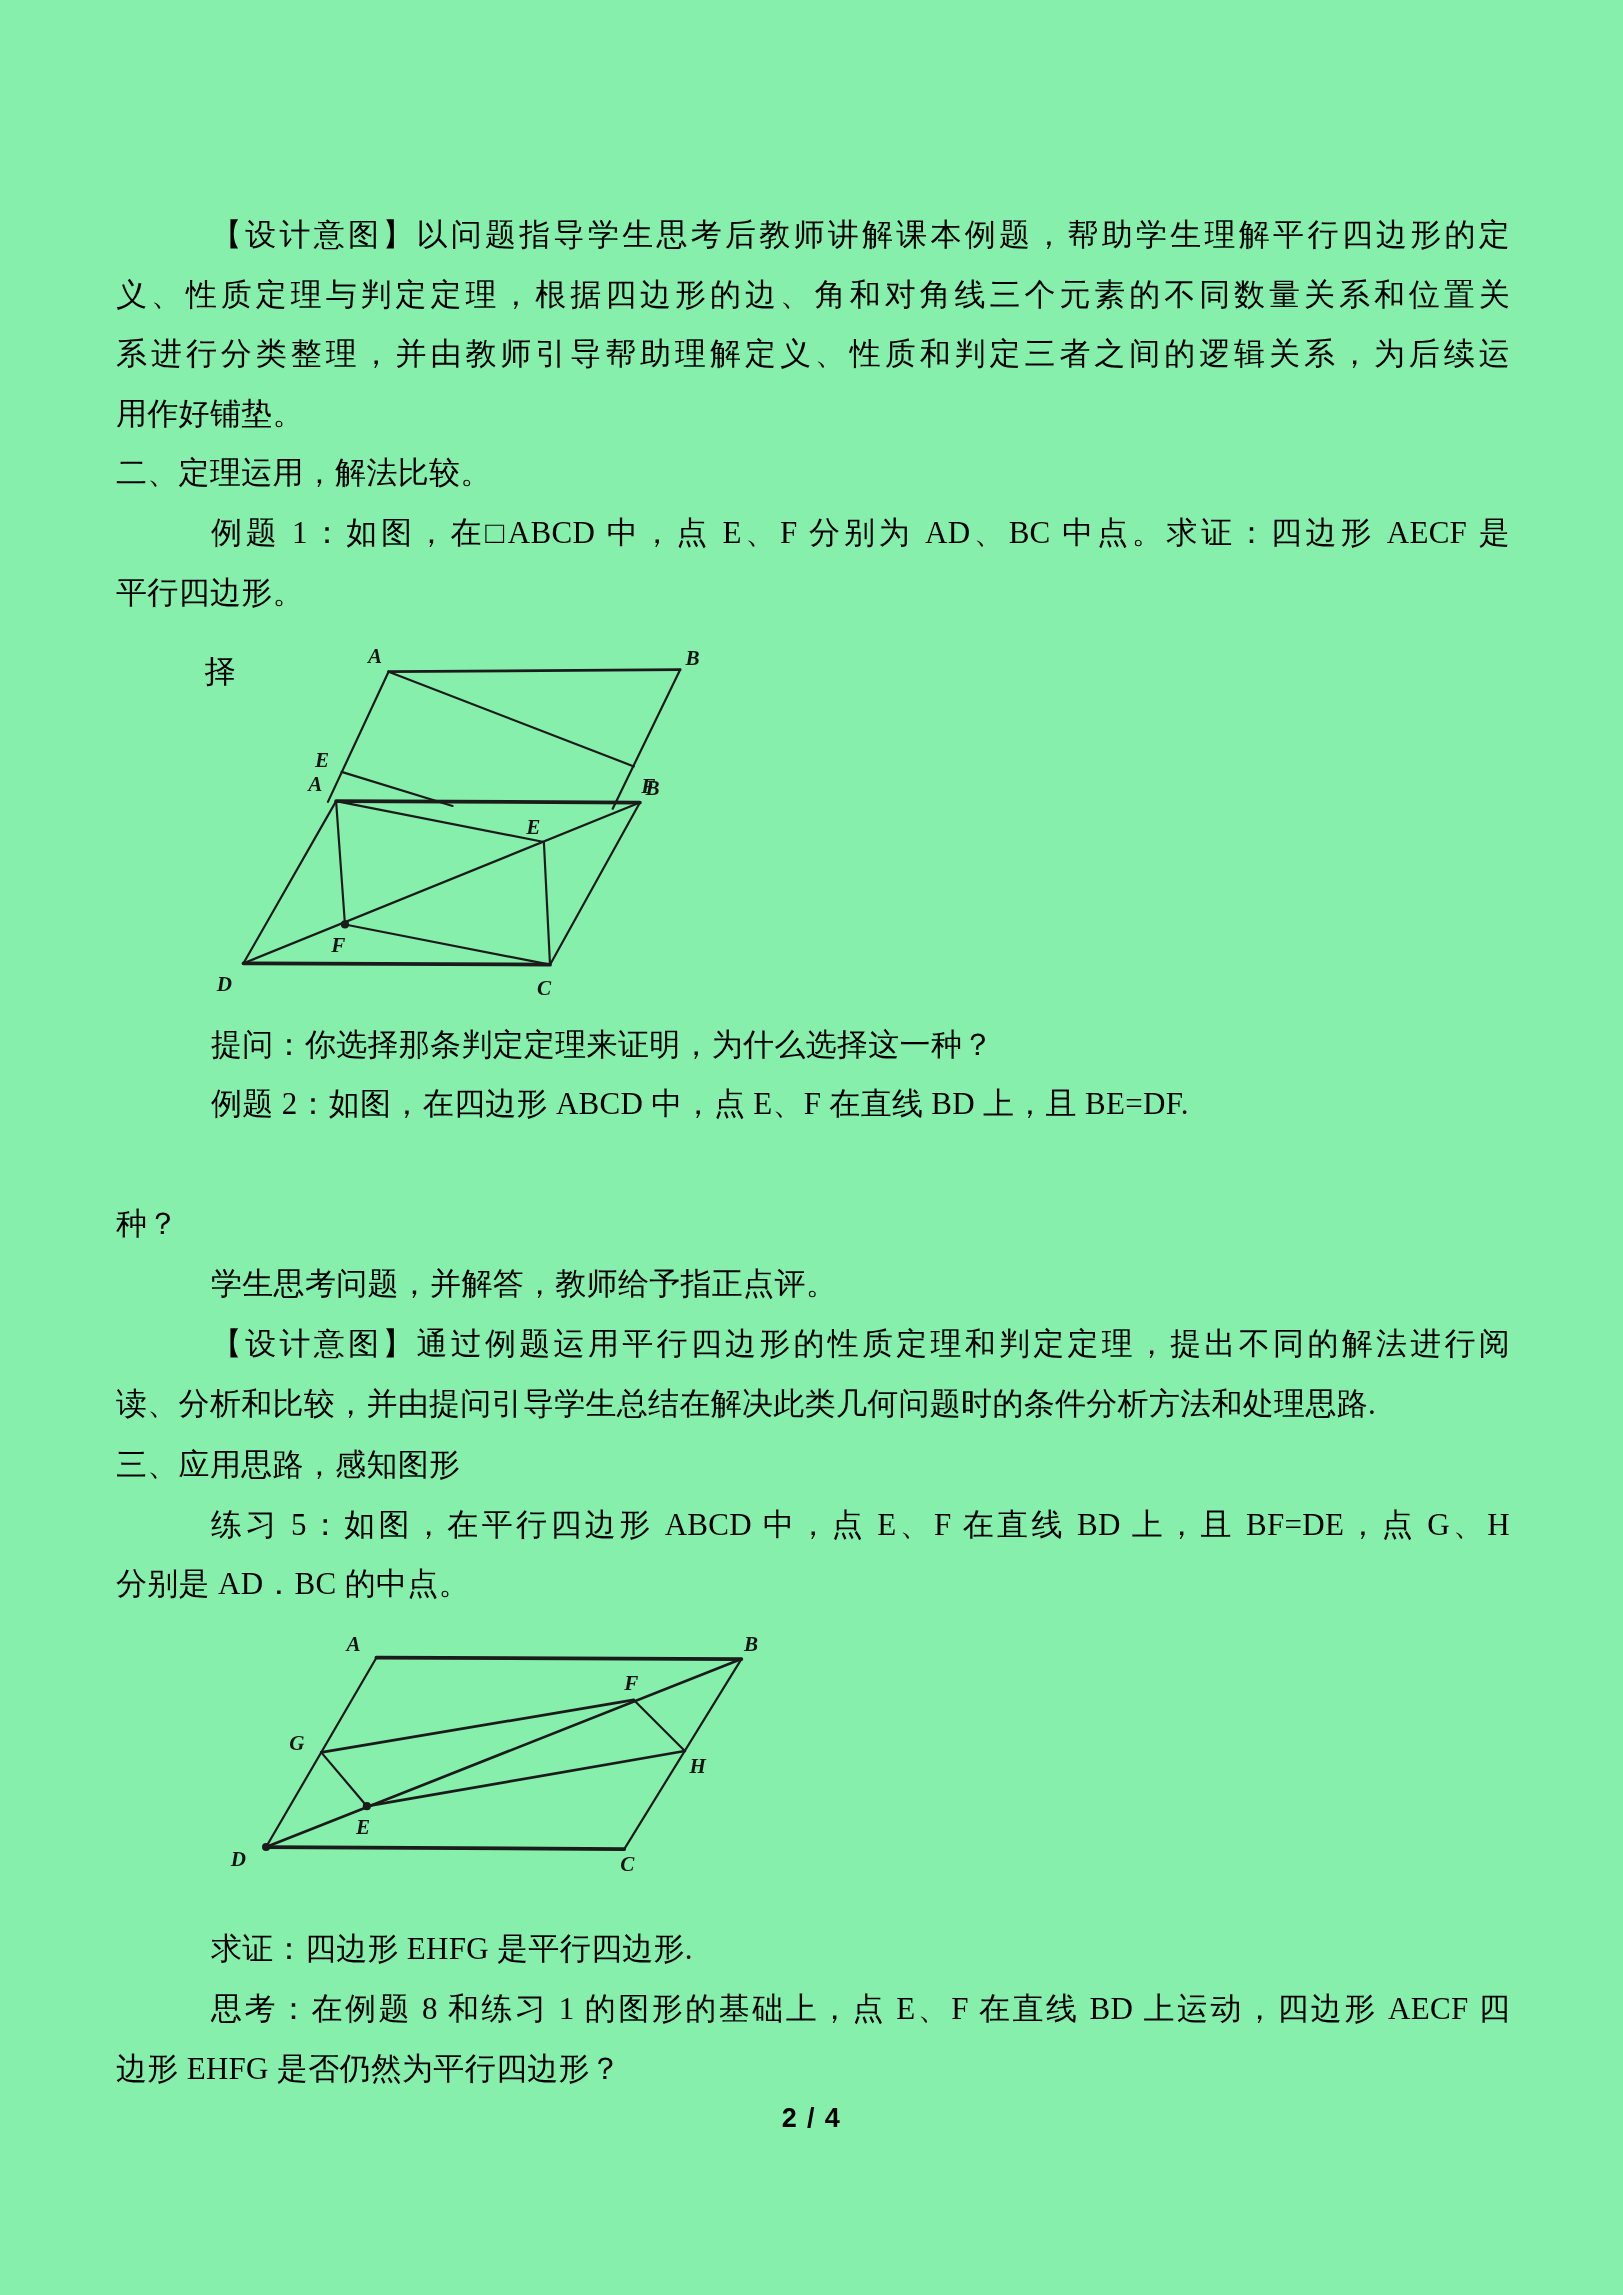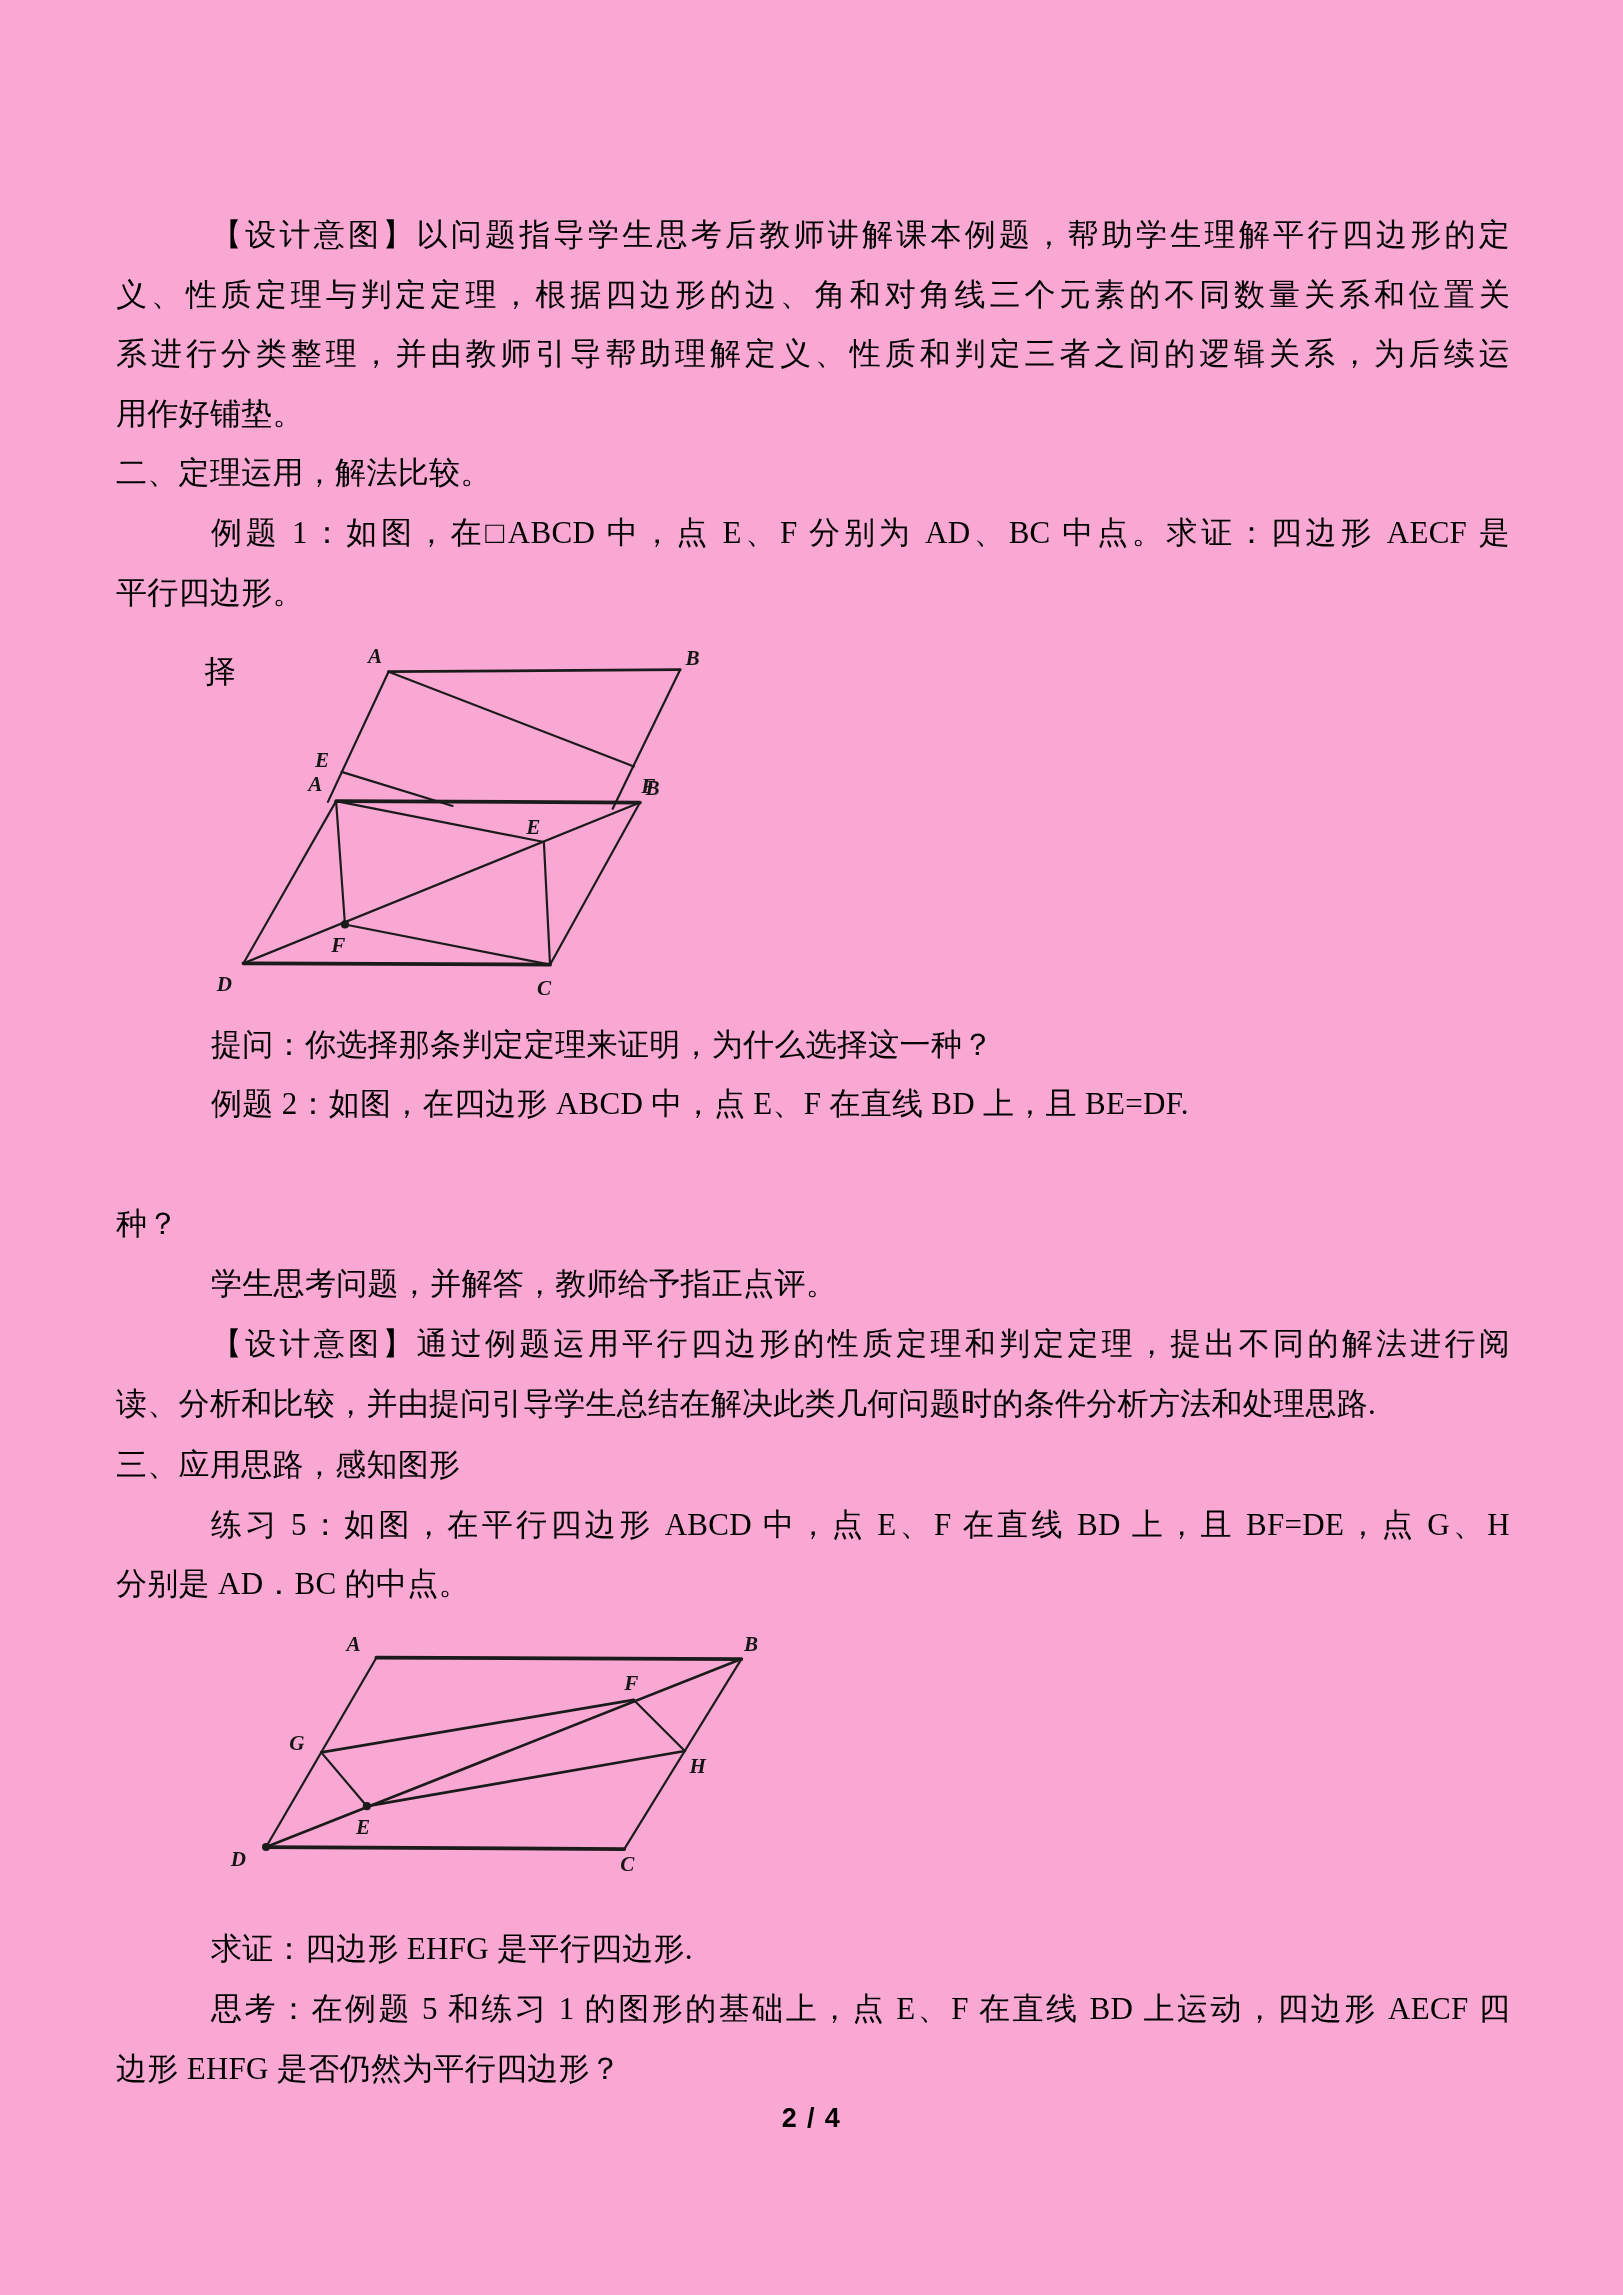--- a/index.html
+++ b/index.html
@@ -1,20 +1,20 @@
 <!DOCTYPE html>
 <html style="font-size:11px"><head>
 <meta charset="utf-8">
 <style>
   html, body { margin: 0; padding: 0; background: #e8e8e8; }
   .page {
     position: relative;
     width: 1623px;
     height: 2295px;
-    background: #f9a8d4;
+    background: #86efac;
     font-family: "Liberation Serif", "DejaVu Serif", serif;
     color: #000000;
     overflow: hidden;
   }
   .line {
     position: absolute;
     left: 116px;
     width: 1394px;
     font-size: 31px;
     line-height: 40px;
@@ -81,21 +81,21 @@
   <div class="line ind" style="top:1025px">提问：你选择那条判定定理来证明，为什么选择这一种？</div>
   <div class="line ind" style="top:1084px">例题 2：如图，在四边形 ABCD 中，点 E、F 在直线 BD 上，且 BE=DF.</div>
   <div class="line" style="top:1204px">种？</div>
   <div class="line ind" style="top:1264px">学生思考问题，并解答，教师给予指正点评。</div>
   <div class="line ind just" style="top:1324px">【设计意图】通过例题运用平行四边形的性质定理和判定定理，提出不同的解法进行阅</div>
   <div class="line" style="top:1384px">读、分析和比较，并由提问引导学生总结在解决此类几何问题时的条件分析方法和处理思路.</div>
   <div class="line" style="top:1445px">三、应用思路，感知图形</div>
   <div class="line ind just" style="top:1505px">练习 5：如图，在平行四边形 ABCD 中，点 E、F 在直线 BD 上，且 BF=DE，点 G、H</div>
   <div class="line" style="top:1564px">分别是 AD．BC 的中点。</div>
   <div class="line ind" style="top:1929px">求证：四边形 EHFG 是平行四边形.</div>
-  <div class="line ind just" style="top:1989px">思考：在例题 5 和练习 1 的图形的基础上，点 E、F 在直线 BD 上运动，四边形 AECF 四</div>
+  <div class="line ind just" style="top:1989px">思考：在例题 8 和练习 1 的图形的基础上，点 E、F 在直线 BD 上运动，四边形 AECF 四</div>
   <div class="line" style="top:2049px">边形 EHFG 是否仍然为平行四边形？</div>
 
   <div class="figure" style="left:191px; top:634px; width:545px; height:382px">
     <svg viewBox="280 930 800 560" xmlns="http://www.w3.org/2000/svg">
 
       <text x="300" y="1000" class="stray">择</text>
 
       <line class="geoline w-mid" x1="570" y1="985" x2="998" y2="982"></line>
       <line class="geoline w-thin" x1="570" y1="985" x2="481" y2="1176"></line>
       <line class="geoline w-thin" x1="998" y1="982" x2="899" y2="1186"></line>

